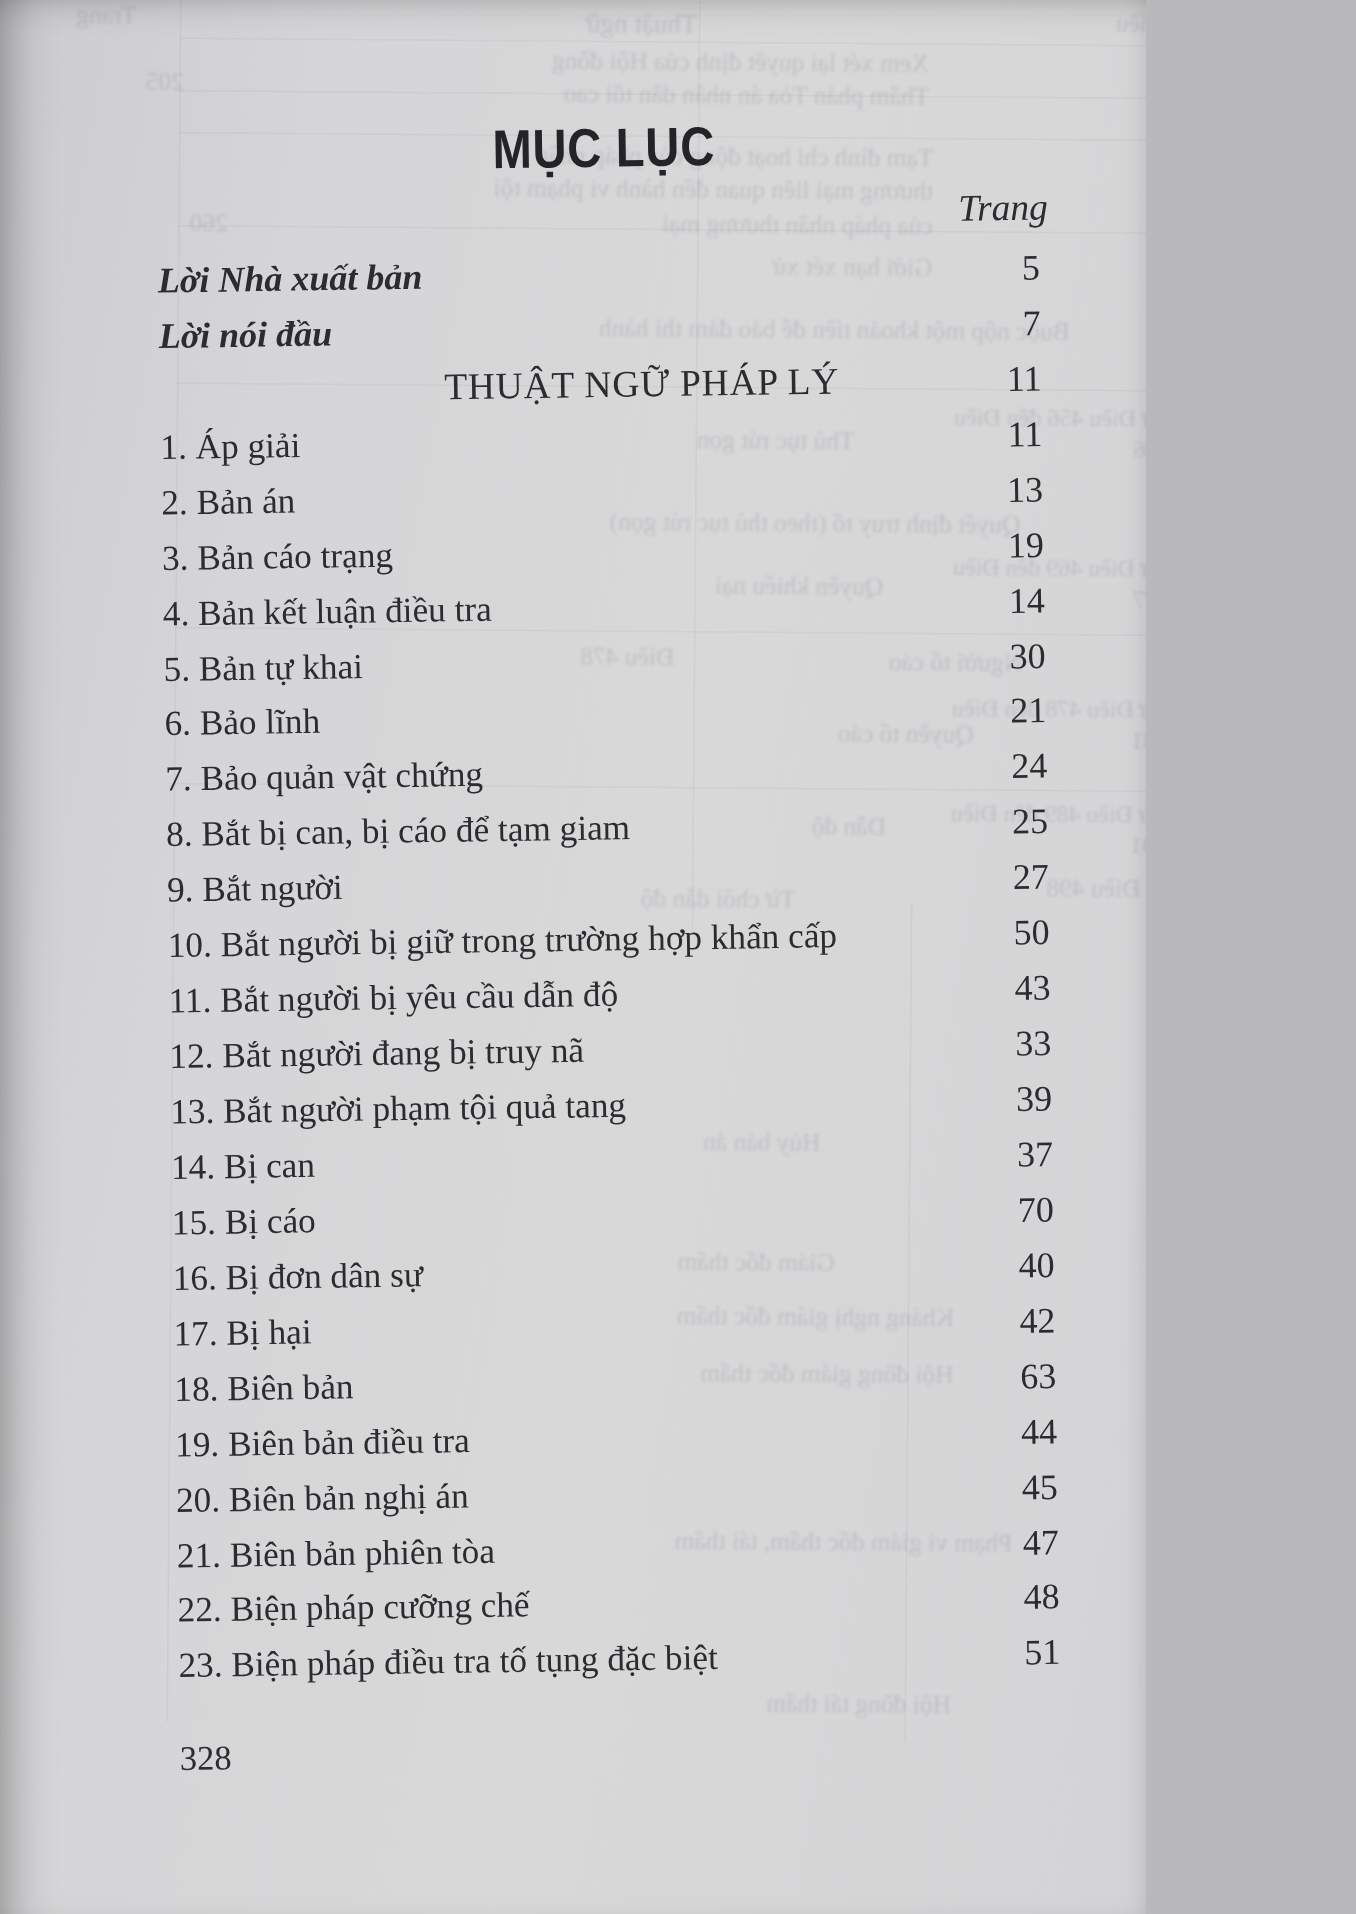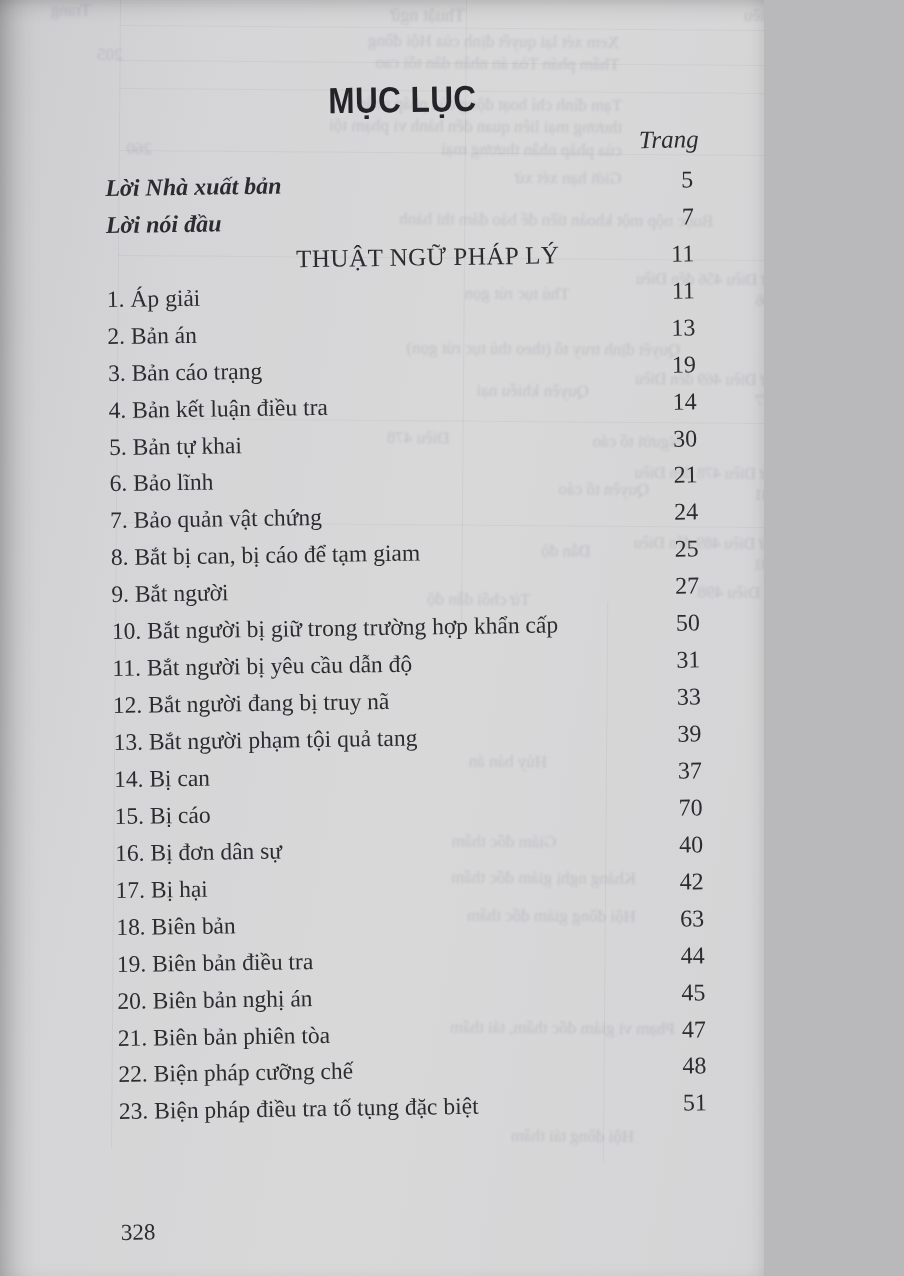--- a/index.html
+++ b/index.html
@@ -40,21 +40,21 @@
   h1.title .title-in{display:inline-block;transform:scaleX(.9) scaleY(1.04);}
   .trang-row{margin-top:12px;height:32px;padding-right:58px;text-align:right;}
   .trang-row .trang{font-style:italic;font-size:25px;}
   .row{display:flex;justify-content:space-between;align-items:center;height:36.95px;
        padding:0 64px 0 112px;}
   .front-rows{margin-top:4px;}
   .flabel{font-weight:bold;font-style:italic;font-size:24px;}
   .slabel{flex:1;text-align:center;padding-left:78px;font-size:25px;letter-spacing:.5px;}
   .elabel{font-size:23.5px;}
   .pnum{font-size:24px;}
-  .folio{position:absolute;left:112px;top:1216px;font-size:23px;}
+  .folio{position:absolute;left:112px;top:1156px;font-size:23px;}
 </style>
 </head>
 <body>
 
 <div class="page">
 
   <div class="bleed">
 
     <div class="lv" style="left:115px;top:0;height:1150px"></div>
     <div class="lv" style="left:461px;top:0;height:620px"></div>
@@ -168,21 +168,21 @@
     <span class="pnum">27</span>
   </div>
 
   <div class="row">
     <span class="elabel">10. Bắt người bị giữ trong trường hợp khẩn cấp</span>
     <span class="pnum">50</span>
   </div>
 
   <div class="row">
     <span class="elabel">11. Bắt người bị yêu cầu dẫn độ</span>
-    <span class="pnum">31</span>
+    <span class="pnum">43</span>
   </div>
 
   <div class="row">
     <span class="elabel">12. Bắt người đang bị truy nã</span>
     <span class="pnum">33</span>
   </div>
 
   <div class="row">
     <span class="elabel">13. Bắt người phạm tội quả tang</span>
     <span class="pnum">39</span>

